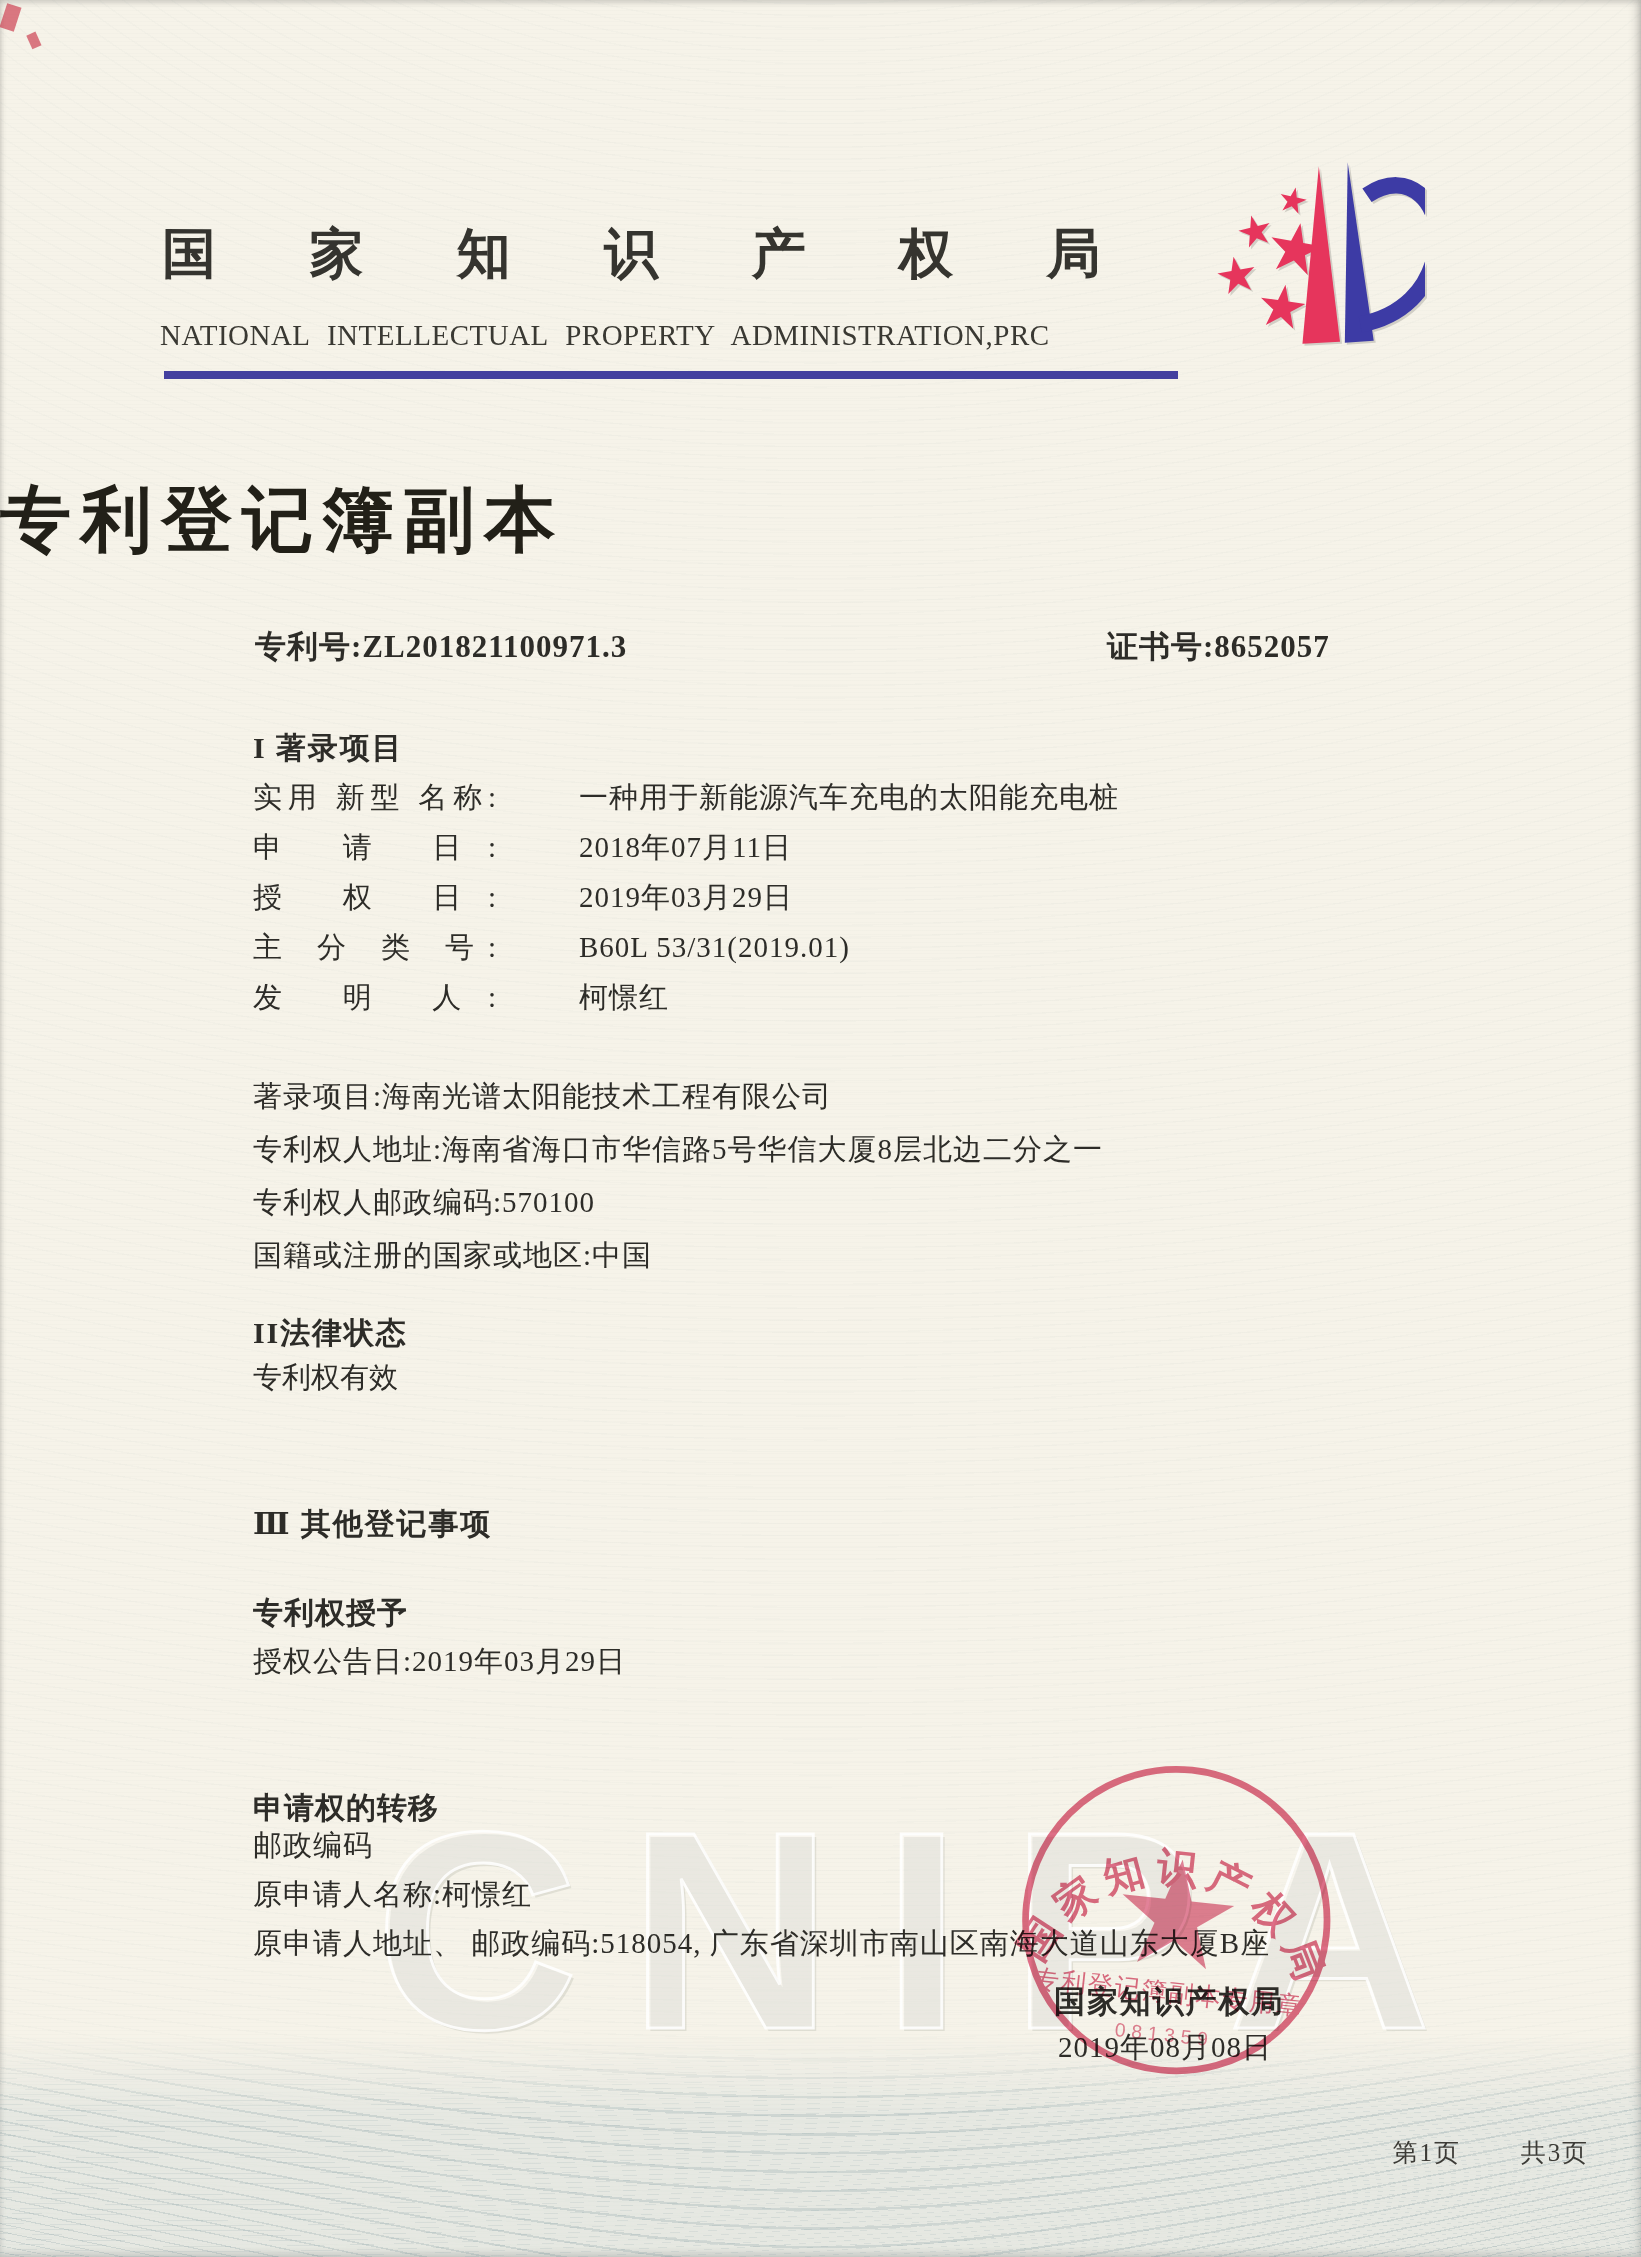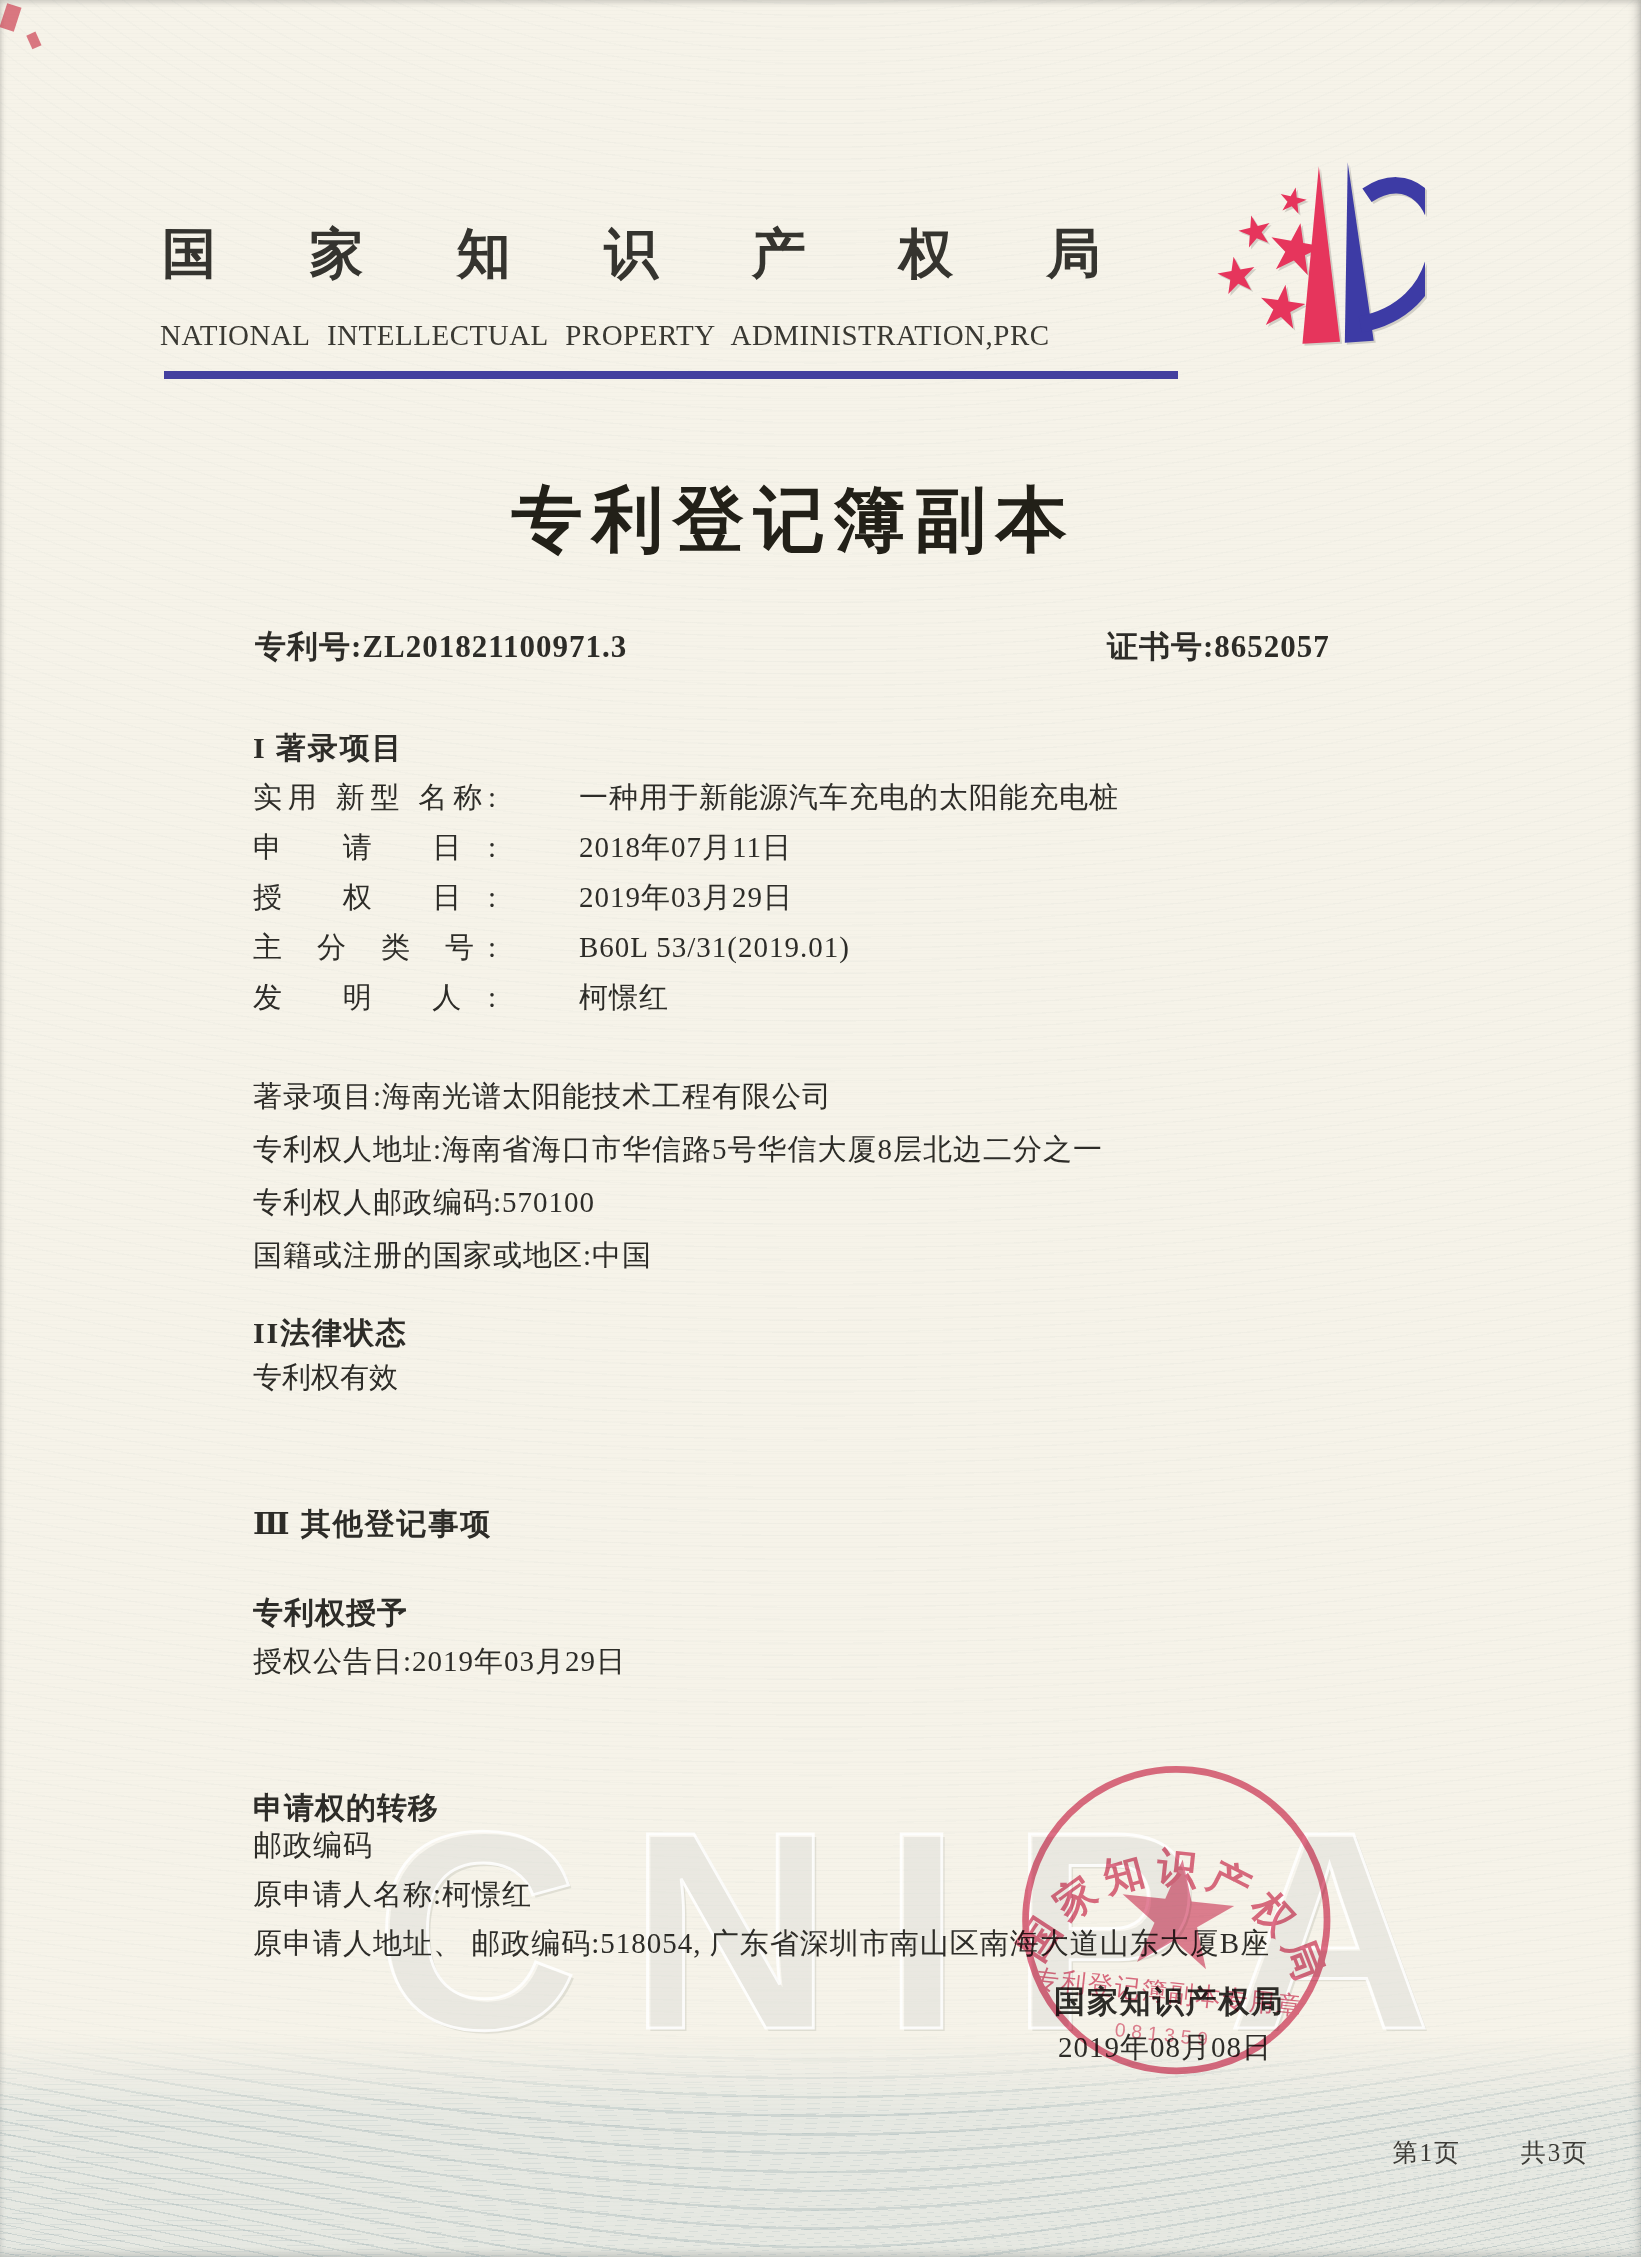--- a/index.html
+++ b/index.html
@@ -17,21 +17,21 @@
     box-shadow: inset -4.8px 0 8.7px rgba(70,70,70,0.18), inset 0 -3.9px 7.7px rgba(70,70,70,0.22), inset 0 2.9px 4.8px rgba(70,70,70,0.10);
   }
   .abs{position:absolute;}
 
   
   .agency-cn{left:162px;top:218px;font-size:54px;font-weight:bold;letter-spacing:0.74em;white-space:nowrap;color:#35342f;}
   .agency-en{left:160px;top:319px;font-size:29px;font-weight:normal;letter-spacing:0.5px;word-spacing:9.7px;white-space:nowrap;color:#3a3933;}
   .divider{left:164px;top:371px;width:1014px;height:7.7px;background:#44409f;}
 
   
-  .doc-title{left:0;right:0;top:473px;text-align:center;font-size:71px;font-weight:bold;letter-spacing:9.7px;padding-right:53px;color:#222018;}
+  .doc-title{left:0;right:0;top:473px;font-size:71px;font-weight:bold;letter-spacing:9.7px;padding-right:53px;color:#222018;}
 
   
   .patent-no{left:255px;top:626px;font-size:31px;font-weight:bold;letter-spacing:1px;}
   .cert-no{left:1107px;top:626px;font-size:31px;font-weight:bold;letter-spacing:1px;}
 
   .sec-head{font-size:30px;font-weight:bold;letter-spacing:1.9px;}
   .s1-head{left:253px;top:728px;text-align:center;}
 
   .biblio{left:253px;top:772px;width:1062px;font-size:29px;}
   .brow{height:50px;line-height:50px;white-space:nowrap;}

